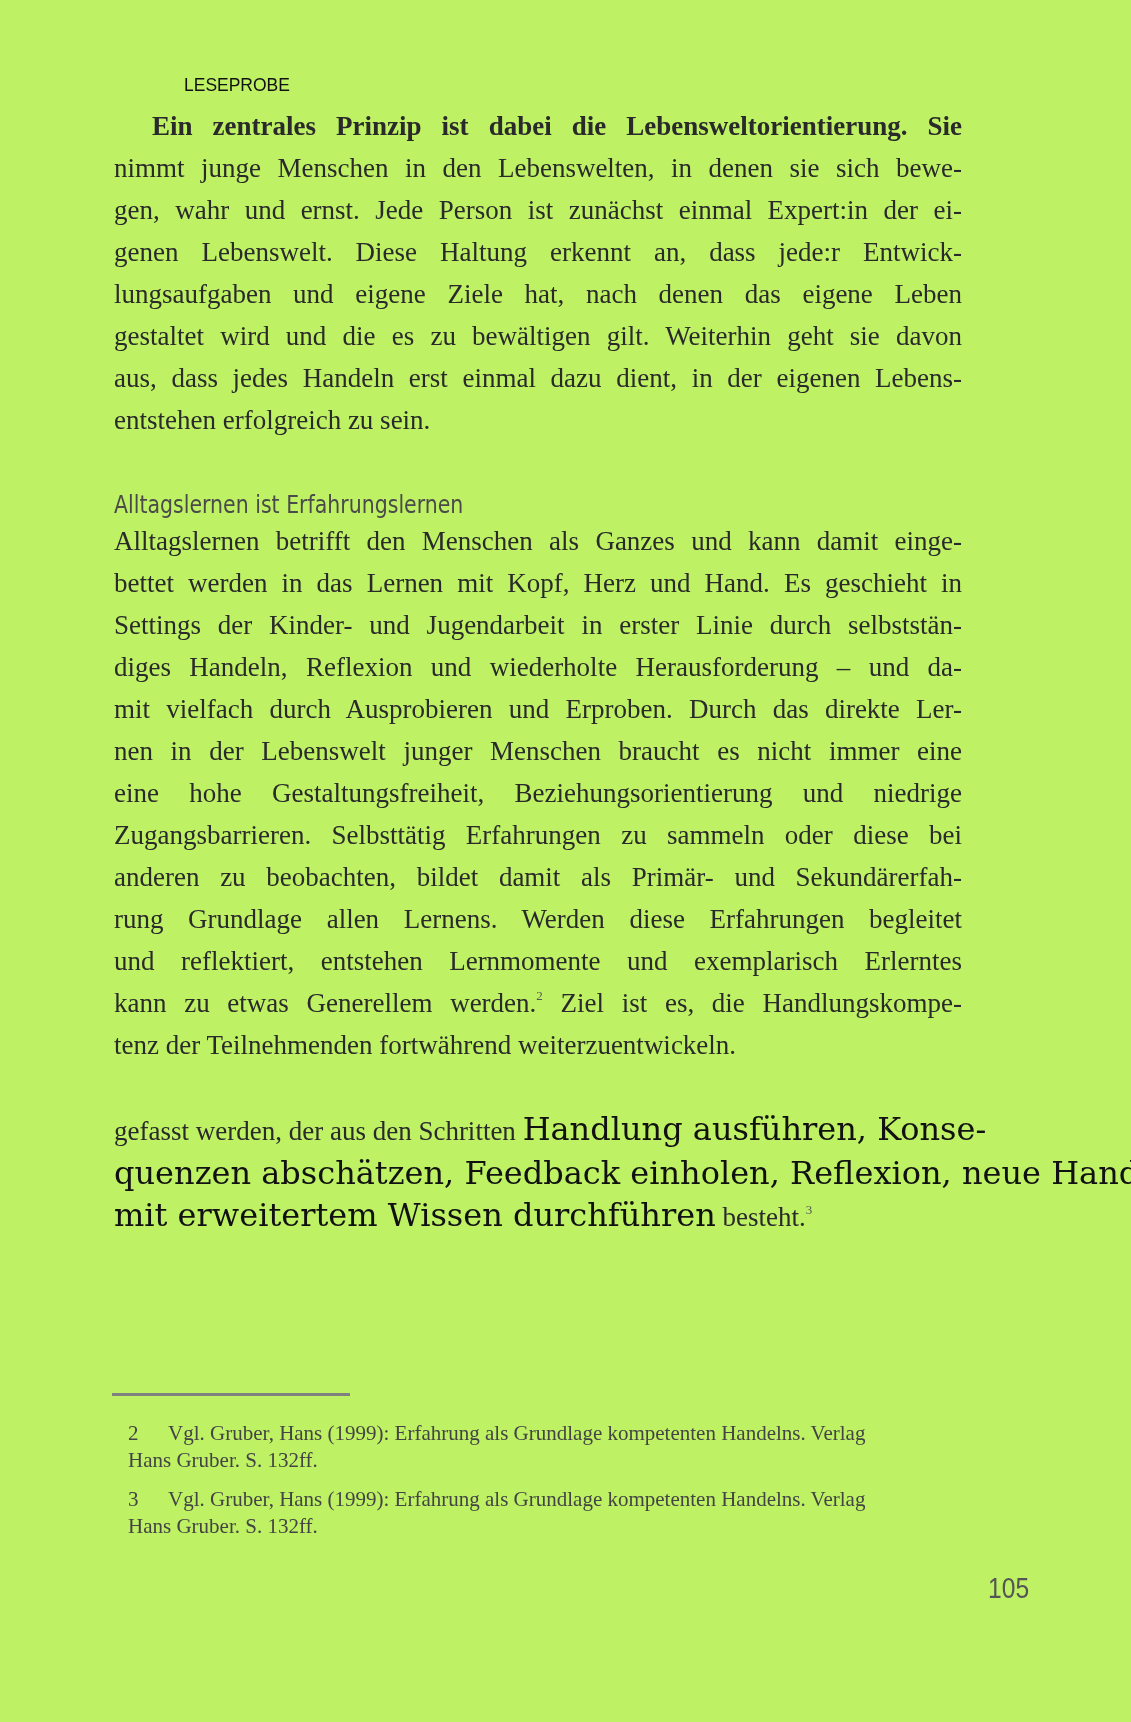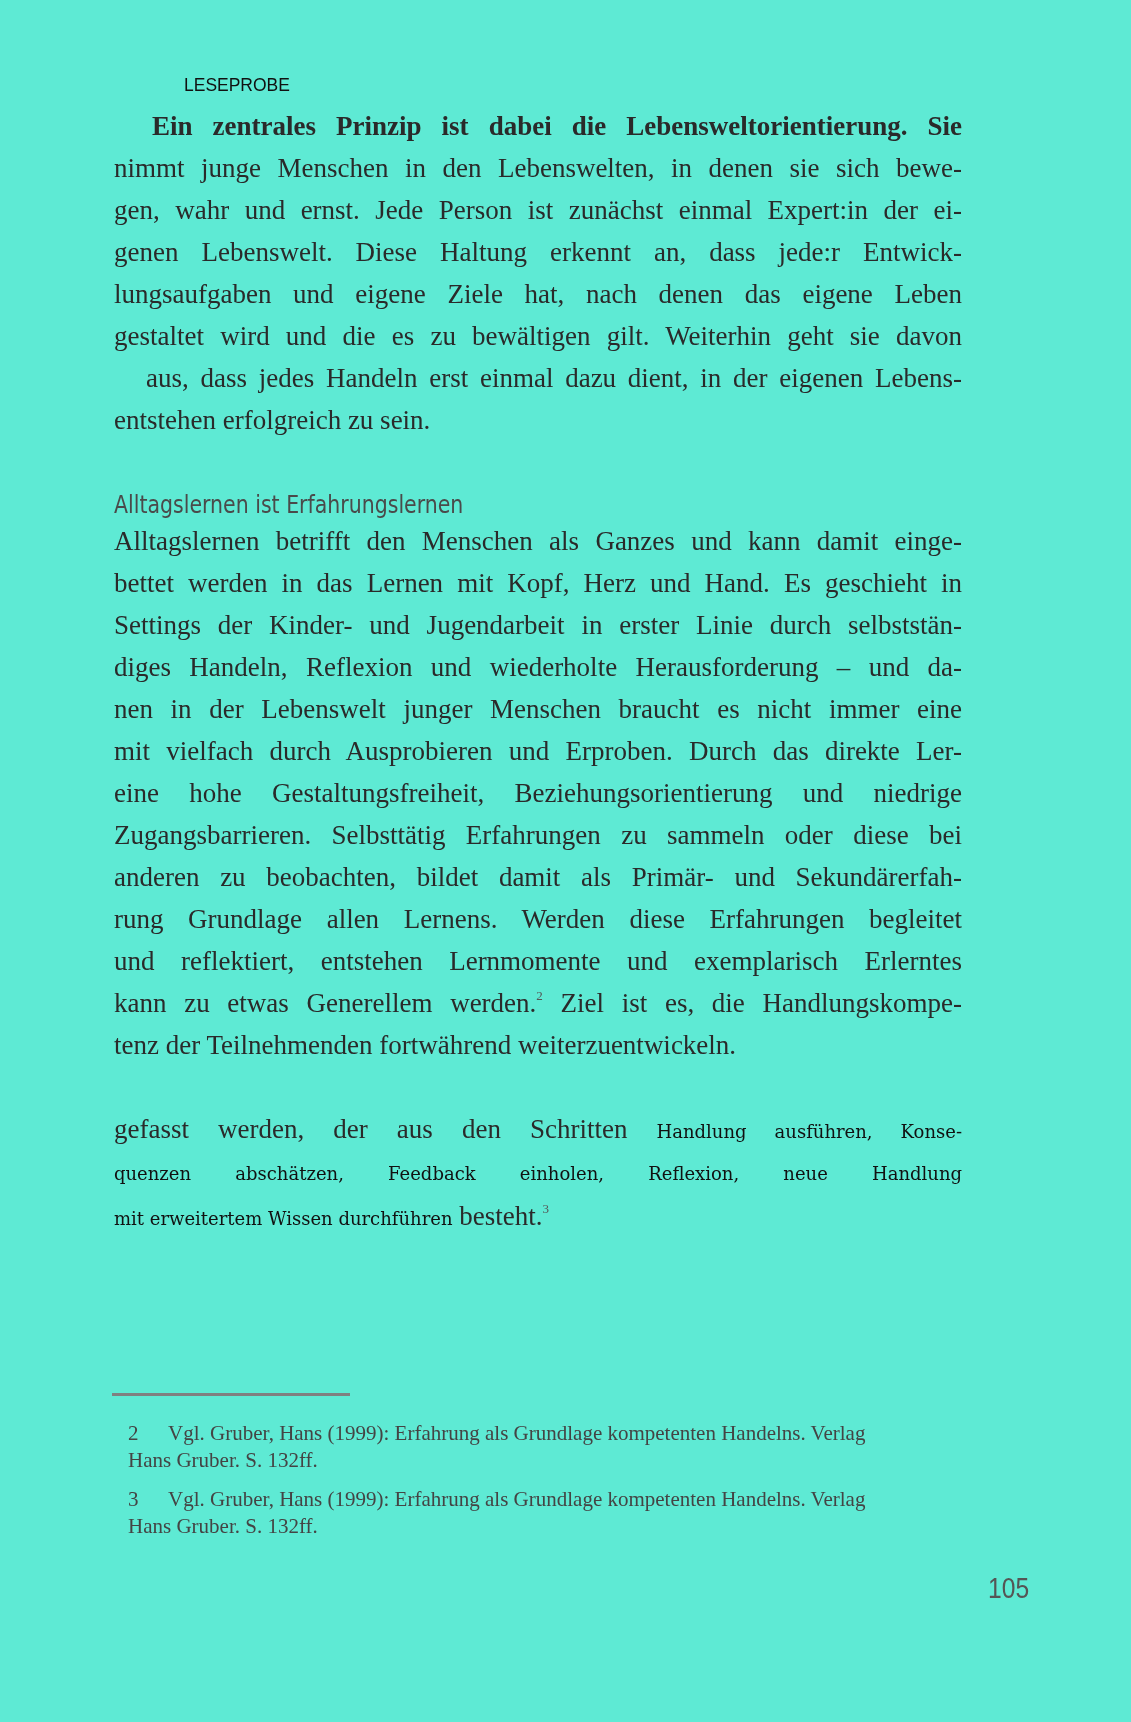--- a/index.html
+++ b/index.html
@@ -1,17 +1,17 @@
 <!DOCTYPE html>
 <html><head>
   <meta charset="utf-8">
   <style>
     html, body { margin: 0; padding: 0; background: #ffffff; }
     body { width: 1131px; height: 1722px; position: relative; overflow: hidden; }
-    .page { position: absolute; left: 0; top: 0; width: 1131px; height: 1722px; background: #5eead4; }
+    .page { position: absolute; left: 0; top: 0; width: 1131px; height: 1722px; background: #bef264; }
 
     .leseprobe {
       position: absolute; left: 184px; top: 74px;
       font-family: "Liberation Sans", sans-serif;
       font-size: 19px; color: #111111; letter-spacing: 0px;
       transform: scaleX(0.92); transform-origin: left top;
     }
 
     .body-text {
       position: absolute; left: 114px; width: 848px;
@@ -22,21 +22,21 @@
     .body-text .line { display: block; white-space: nowrap; text-align-last: justify; text-align: justify; }
     .body-text .line.last { text-align-last: left; }
 
     .heading {
       position: absolute; left: 114px; top: 490px;
       font-family: "DejaVu Sans", sans-serif;
       font-size: 25px; color: #4a4a4a; font-weight: 500;
       transform: scaleX(0.82); transform-origin: left top; white-space: nowrap;
     }
 
-    .steps { color: #111111; font-family: "DejaVu Serif", serif; font-size: 18px; }
+    .steps { color: #111111; font-family: "DejaVu Serif", serif; font-size: 32px; }
 
     sup.fn { font-size: 13px; vertical-align: 12px; line-height: 0; color: #555555; }
 
     .footnote-rule {
       position: absolute; left: 112px; top: 1393px; width: 238px; height: 3px;
       background: #808080;
     }
 
     .footnotes {
       position: absolute; left: 114px; top: 1420px; width: 848px;
@@ -60,33 +60,33 @@
 
   <div class="leseprobe">LESEPROBE</div>
 
   <div class="body-text" style="top:105px;">
     <span class="line" style="padding-left: 38px; display: block; width: auto; font-weight: bold;">Ein zentrales Prinzip ist dabei die Lebensweltorientierung. Sie</span>
     <span class="line" style="display: block; width: auto;">nimmt junge Menschen in den Lebenswelten, in denen sie sich bewe-</span>
     <span class="line" style="display: block; width: auto;">gen, wahr und ernst. Jede Person ist zunächst einmal Expert:in der ei-</span>
     <span class="line" style="display: block; width: auto;">genen Lebenswelt. Diese Haltung erkennt an, dass jede:r Entwick-</span>
     <span class="line" style="display: block; width: auto;">lungsaufgaben und eigene Ziele hat, nach denen das eigene Leben</span>
     <span class="line" style="display: block; width: auto;">gestaltet wird und die es zu bewältigen gilt. Weiterhin geht sie davon</span>
-    <span class="line" style="display: block; width: auto; margin-left: 32px;">aus, dass jedes Handeln erst einmal dazu dient, in der eigenen Lebens-</span>
+    <span class="line" style="display: block; width: auto;">aus, dass jedes Handeln erst einmal dazu dient, in der eigenen Lebens-</span>
     <span class="line last" style="display: block; width: auto;">entstehen erfolgreich zu sein.</span>
   </div>
 
   <div class="heading">Alltagslernen ist Erfahrungslernen</div>
 
   <div class="body-text" style="top:520px;">
     <span class="line" style="display: block; width: auto;">Alltagslernen betrifft den Menschen als Ganzes und kann damit einge-</span>
     <span class="line" style="display: block; width: auto;">bettet werden in das Lernen mit Kopf, Herz und Hand. Es geschieht in</span>
     <span class="line" style="display: block; width: auto;">Settings der Kinder- und Jugendarbeit in erster Linie durch selbststän-</span>
     <span class="line" style="display: block; width: auto;">diges Handeln, Reflexion und wiederholte Herausforderung – und da-</span>
+    <span class="line" style="display: block; width: auto;">mit vielfach durch Ausprobieren und Erproben. Durch das direkte Ler-</span>
     <span class="line" style="display: block; width: auto;">nen in der Lebenswelt junger Menschen braucht es nicht immer eine</span>
-    <span class="line" style="display: block; width: auto;">mit vielfach durch Ausprobieren und Erproben. Durch das direkte Ler-</span>
     <span class="line" style="display: block; width: auto;">eine hohe Gestaltungsfreiheit, Beziehungsorientierung und niedrige</span>
     <span class="line" style="display: block; width: auto;">Zugangsbarrieren. Selbsttätig Erfahrungen zu sammeln oder diese bei</span>
     <span class="line" style="display: block; width: auto;">anderen zu beobachten, bildet damit als Primär- und Sekundärerfah-</span>
     <span class="line" style="display: block; width: auto;">rung Grundlage allen Lernens. Werden diese Erfahrungen begleitet</span>
     <span class="line" style="display: block; width: auto;">und reflektiert, entstehen Lernmomente und exemplarisch Erlerntes</span>
     <span class="line" style="display: block; width: auto;"><span>kann zu etwas Generellem werden.</span><sup class="fn">2</sup><span> Ziel ist es, die Handlungskompe-</span></span>
     <span class="line last" style="display: block; width: auto;">tenz der Teilnehmenden fortwährend weiterzuentwickeln.</span>
   </div>
 
   <div class="body-text" style="top:1108px;">

